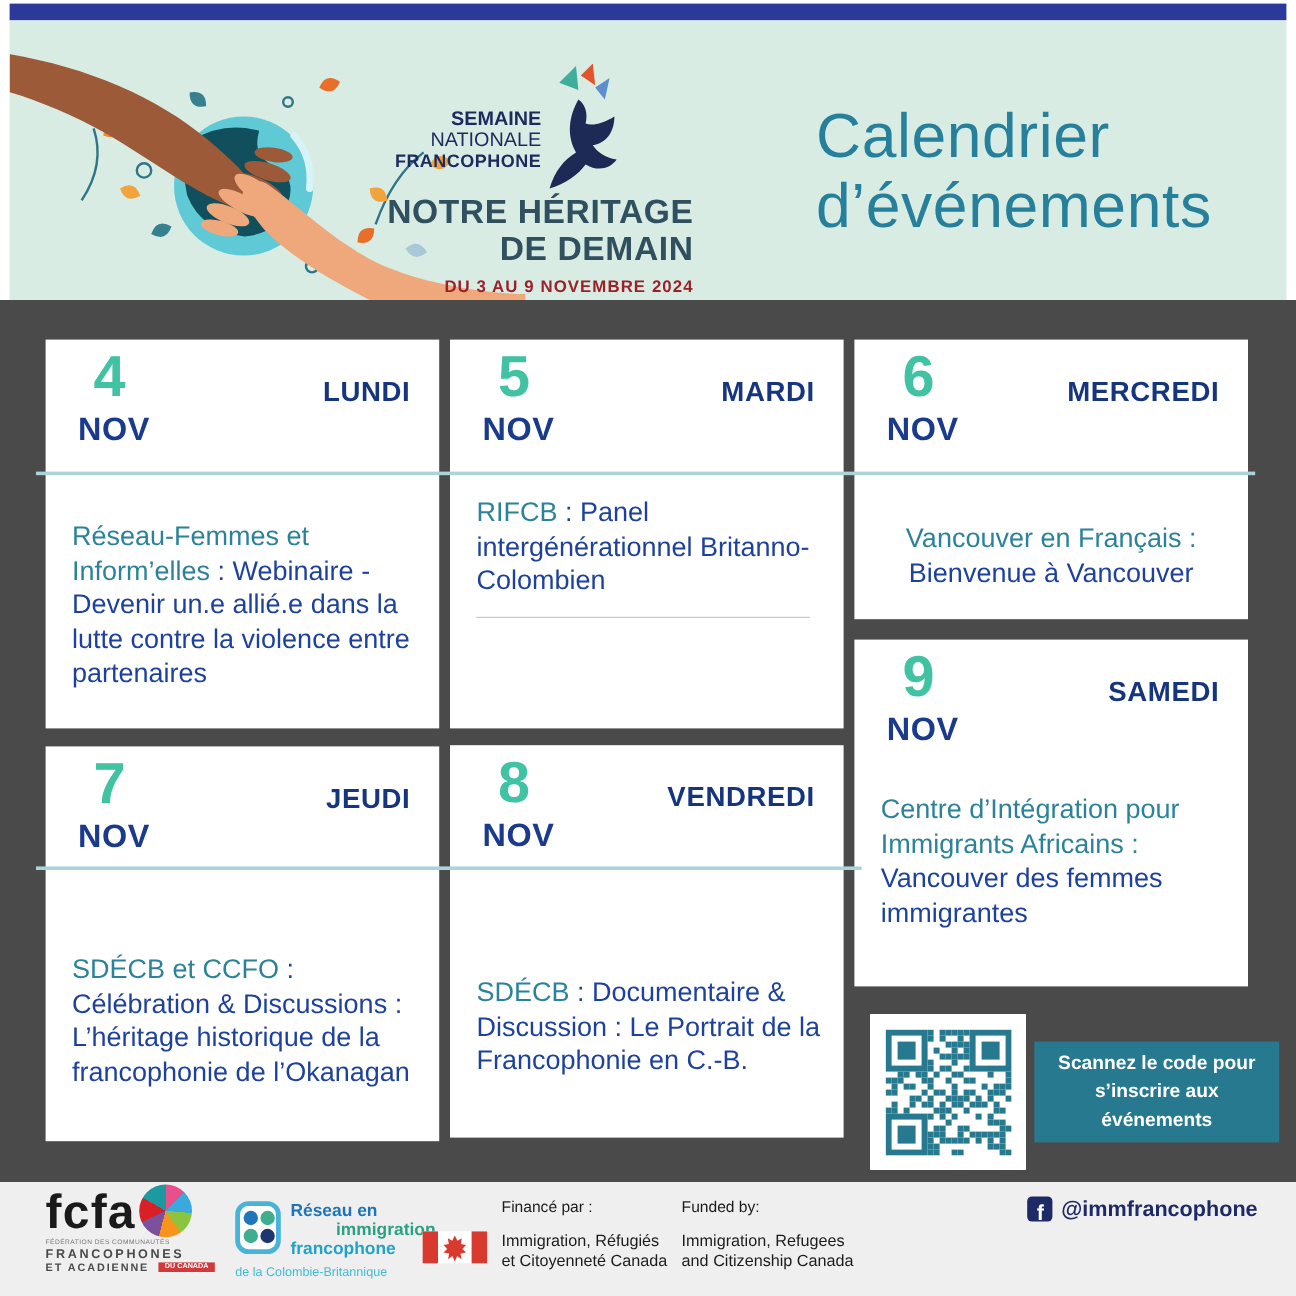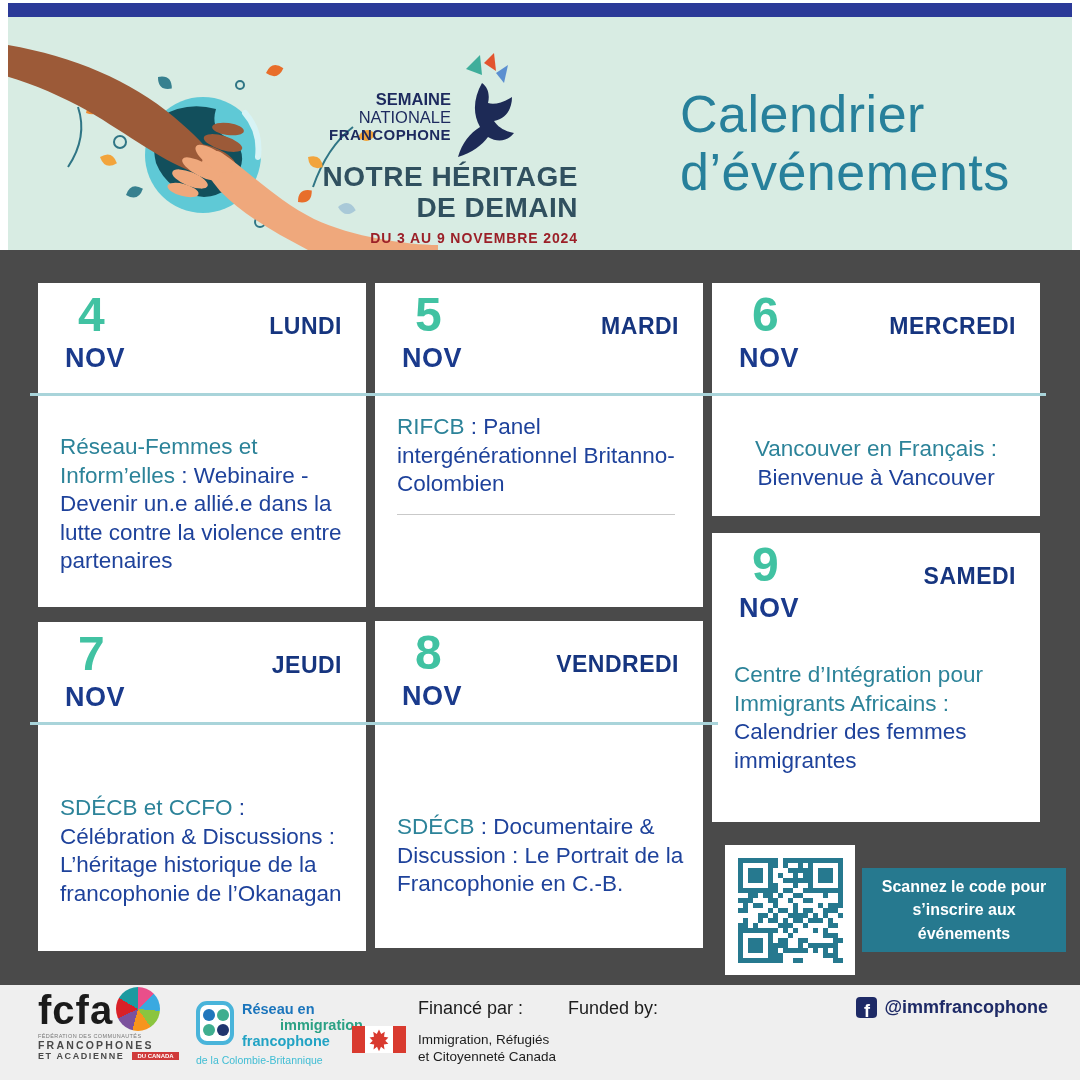--- a/index.html
+++ b/index.html
@@ -84,21 +84,21 @@
   .rifcb-icon .d2 { left:17px; top:4px; background:#3fae8f; }
   .rifcb-icon .d3 { left:3px; top:19px; background:#3fae8f; }
   .rifcb-icon .d4 { left:17px; top:19px; background:#20356f; }
   .rifcb-lines { margin-left:8px; font-weight:bold; font-size:14.5px; line-height:1.12; }
   .rifcb-lines span { display:block; }
   .rifcb-lines .r1 { color:#1b75bc; } .rifcb-lines .r2 { color:#2ba184;margin-left:38px; } .rifcb-lines .r3 { color:#22a3c4; }
   .rifcb-sub { margin-top:4px; font-size:10.5px; color:#3fbdd4; }
   .flag { position:absolute; left:352px; top:41px; }
   .fund { position:absolute; top:13px; width:150px; color:#1c1c1c; }
   .fund-fr { left:418px; } .fund-en { left:568px; }
-  .fund-label { font-size:18px; }
+  .fund-label { font-size:13px; }
   .fund-org { font-size:13.5px; margin-top:13px; line-height:1.25; white-space:pre-line; }
   .social { position:absolute; right:32px; top:12px; display:flex; align-items:center;
             font-size:18px; font-weight:bold; color:#1e2a66; }
   .fb { width:21px; height:21px; background:#1e2a66; border-radius:4px; color:#fff; margin-right:7px;
         display:inline-flex; align-items:flex-end; justify-content:center; font-size:18px;
         font-weight:bold; overflow:hidden; }
   .fb::after { content:"f"; line-height:1; margin-bottom:-2px; }
   .website { position:absolute; right:32px; top:37px; font-size:27px; font-weight:bold;
              color:#1e2a66; letter-spacing:-.3px; }
 </style>
@@ -200,21 +200,21 @@
     <div class="card-body b3">
       <p class="event"><span class="org">Vancouver en Français :</span><span> Bienvenue à Vancouver</span></p>
     </div>
   </div>
 
   <div class="card c9">
     <div class="day-num">9</div>
     <div class="day-month">NOV</div>
     <div class="day-name">SAMEDI</div>
     <div class="card-body b9">
-      <p class="event"><span class="org">Centre d’Intégration pour Immigrants Africains :</span><span> Calendrier des femmes immigrantes</span></p>
+      <p class="event"><span class="org">Centre d’Intégration pour Immigrants Africains :</span><span> Vancouver des femmes immigrantes</span></p>
     </div>
   </div>
 
   <div class="card c7">
     <div class="day-num">7</div>
     <div class="day-month">NOV</div>
     <div class="day-name">JEUDI</div>
     <div class="card-body b7">
       <p class="event"><span class="org">SDÉCB et CCFO</span><span> : Célébration &amp; Discussions : L’héritage historique de la francophonie de l’Okanagan</span></p>
     </div>
@@ -425,20 +425,22 @@
       <path d="M27,3.5 l2.2,4.4 3.6,-2.1 -0.8,4.9 4.4,0.7 -3.1,3.4 3.1,3 -4.6,0.8 0.7,4.8 -3.5,-2.7 -2,4.6 -2,-4.6 -3.5,2.7 0.7,-4.8 -4.6,-0.8 3.1,-3 -3.1,-3.4 4.4,-0.7 -0.8,-4.9 3.6,2.1 z" fill="#d93a2f"></path>
     </svg>
 
     <div class="fund fund-fr">
       <div class="fund-label">Financé par :</div>
       <div class="fund-org">Immigration, Réfugiés
 et Citoyenneté Canada</div>
     </div>
     <div class="fund fund-en">
       <div class="fund-label">Funded by:</div>
+      <div class="fund-org">Immigration, Refugees
+and Citizenship Canada</div>
     </div>
 
     <div class="social">
       <span class="fb"></span>
       <span>@immfrancophone</span>
     </div>
   </footer>
 
 </div>
 

